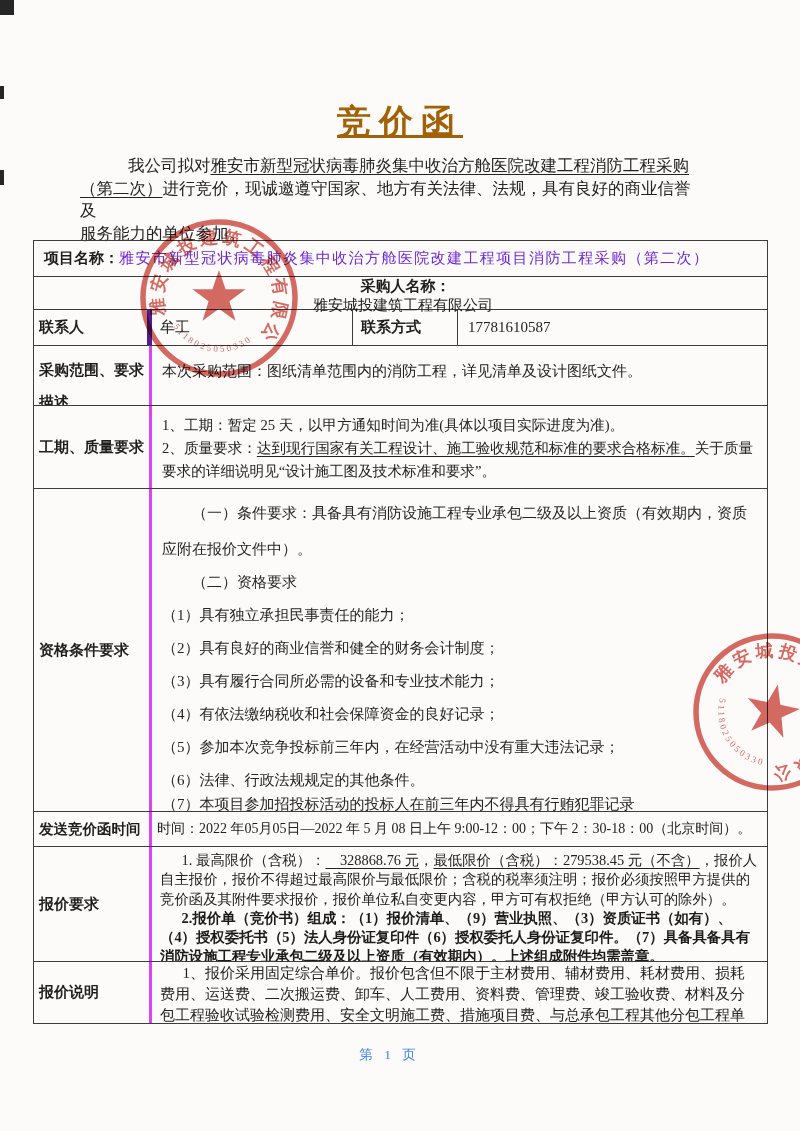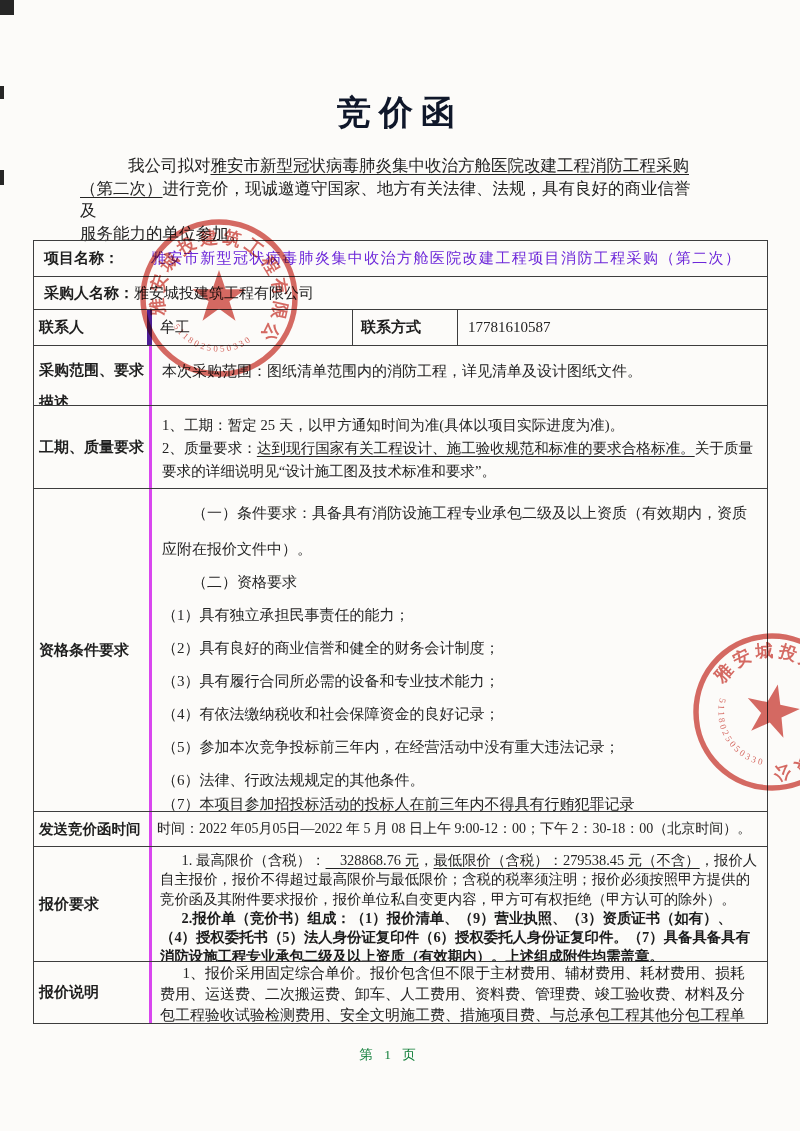--- a/index.html
+++ b/index.html
@@ -15,53 +15,54 @@
     position:absolute;inset:0;
     background:#fcfbf9;
   }
   
   .artifact{position:absolute;background:#262626;}
   .a1{left:0;top:0;width:14px;height:15px;}
   .a2{left:0;top:86px;width:4px;height:13px;}
   .a3{left:0;top:170px;width:4px;height:15px;}
 
   .doc-title{
-    position:absolute;left:0;top:90px;width:800px;
+    position:absolute;left:0;top:99px;width:800px;
     text-align:center;
     font-size:34px;font-weight:bold;letter-spacing:8px;
-    color:#0f172a;
+    color:#a16207;
+    text-decoration:underline;
   }
   .intro{
     position:absolute;left:80px;top:155px;width:625px;
     font-size:16.5px;line-height:22.5px;color:#242424;
   }
   .intro .ind{display:inline-block;width:48px;}
   .u{text-decoration:underline;text-underline-offset:3px;}
 
   
   .bid-table{
     position:absolute;left:33px;top:240px;width:735px;
     border:1px solid #3d3d3d;
     box-sizing:border-box;
     background:transparent;
     font-size:15px;
   }
   .trow{display:flex;border-top:1px solid #3d3d3d;box-sizing:border-box;}
-  .trow:first-child{border-top:none;gap:32px;}
+  .trow:first-child{border-top:none;}
   .cell{box-sizing:border-box;overflow:hidden;}
   .lab{
     font-weight:bold;color:#1e1e1e;
     padding-left:5px;
   }
   .label-col{width:118px;flex:none;border-right:3px solid #d946ef;}
   .content-col{flex:1;}
   .vcenter{display:flex;align-items:center;}
 
   .r-project{height:35px;}
-  .r-buyer{height:33px;}
+  .r-buyer{height:33px;flex-direction:column;}
   .r-contact{height:36px;}
   .r-scope{height:60px;}
   .r-duration{height:83px;}
   .r-qualification{height:323px;}
   .r-time{height:35px;}
   .r-offer{height:115px;}
   .r-note{height:62px;}
 
   .inline-row{display:flex;align-items:center;padding-left:5px;}
   .project-value{letter-spacing:1.4px;color:#6d28d9;}
@@ -84,21 +85,21 @@
 
   .time-content{padding-left:5px;white-space:nowrap;font-size:14px;}
   .offer-content{padding:4px 8px 0 8px;line-height:19.3px;font-size:14.4px;}
   .offer-p{text-indent:1.5em;}
   .offer-bold{font-weight:bold;color:#1b1b1b;}
   .note-content{padding:1px 8px 0 8px;line-height:21px;font-size:15px;}
   .note-content .p{text-indent:1.5em;}
 
   .footer{
     position:absolute;left:0;top:1046px;width:779px;
-    text-align:center;font-size:13.5px;letter-spacing:4px;color:#15803d;
+    text-align:center;font-size:13.5px;letter-spacing:4px;color:#3b82f6;
   }
 
   
   .seal{position:absolute;mix-blend-mode:multiply;opacity:.82;}
   .seal-1{left:119px;top:198px;width:200px;height:200px;}
   .seal-2{left:672px;top:612px;width:200px;height:200px;}
 </style>
 </head>
 <body>
 

